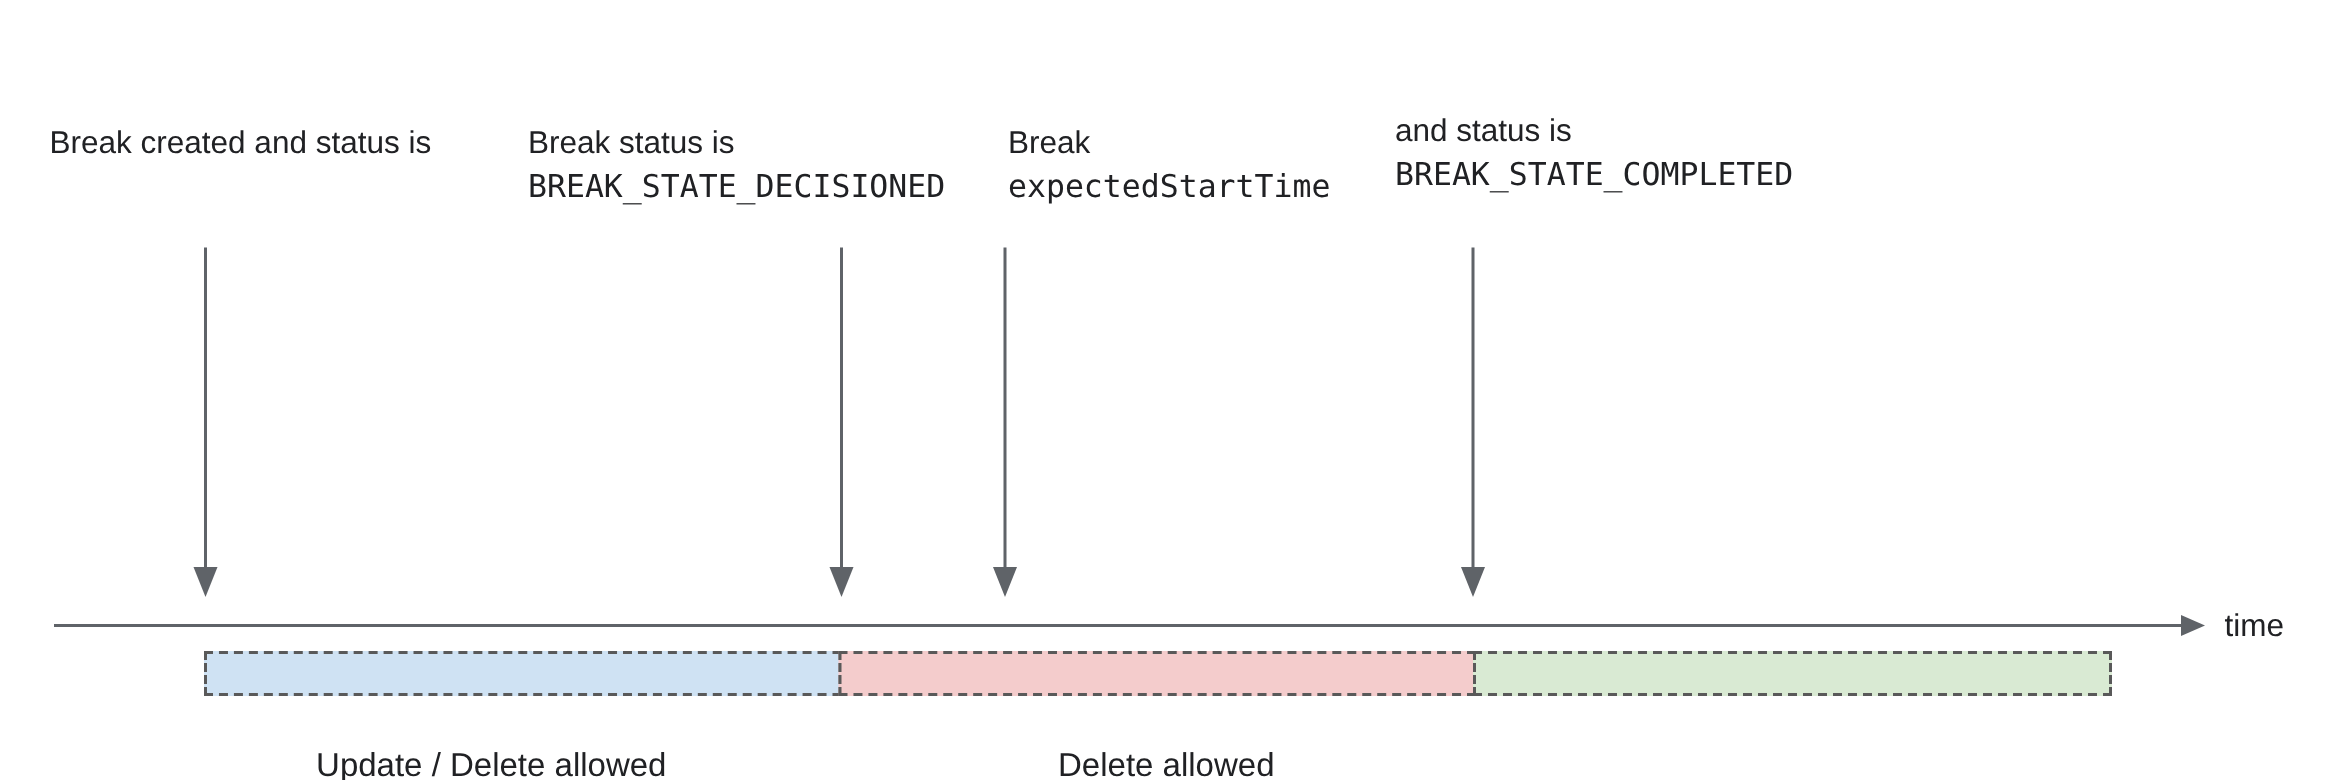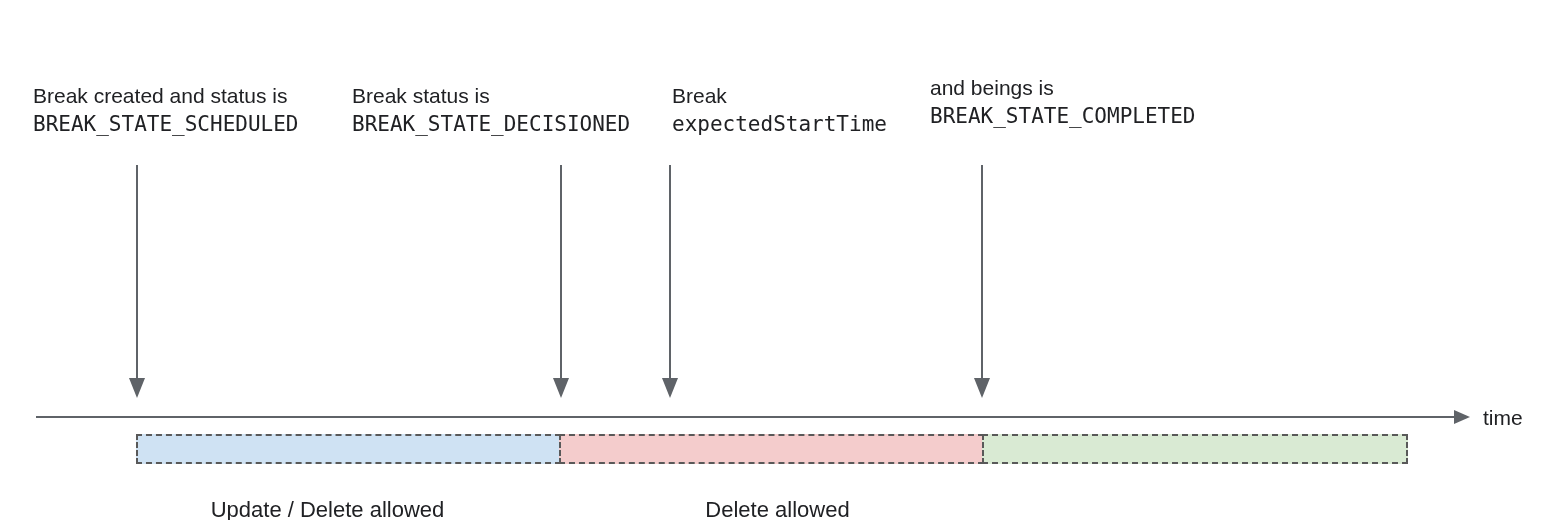--- a/index.html
+++ b/index.html
@@ -107,32 +107,31 @@
   .lbl2 { left: 566px;  width: 423px; }
   .lbl3 { left: 1000px; width: 428px; }
 </style>
 </head>
 <body>
 
 <div class="canvas">
 
   <div class="ann ann1">
     <div>Break created and status is</div>
-    <div class="mono">BREAK_STATE_SCHEDULED</div>
   </div>
   <div class="ann ann2">
     <div>Break status is</div>
     <div class="mono">BREAK_STATE_DECISIONED</div>
   </div>
   <div class="ann ann3">
     <div>Break</div>
     <div class="mono">expectedStartTime</div>
   </div>
   <div class="ann ann4">
-    <div>and beings is</div>
+    <div>and status is</div>
     <div class="mono">BREAK_STATE_COMPLETED</div>
   </div>
 
   <div class="arrow arrow1">
     <div class="arrow-line"></div>
     <div class="arrow-head"></div>
   </div>
   <div class="arrow arrow2">
     <div class="arrow-line"></div>
     <div class="arrow-head"></div>

